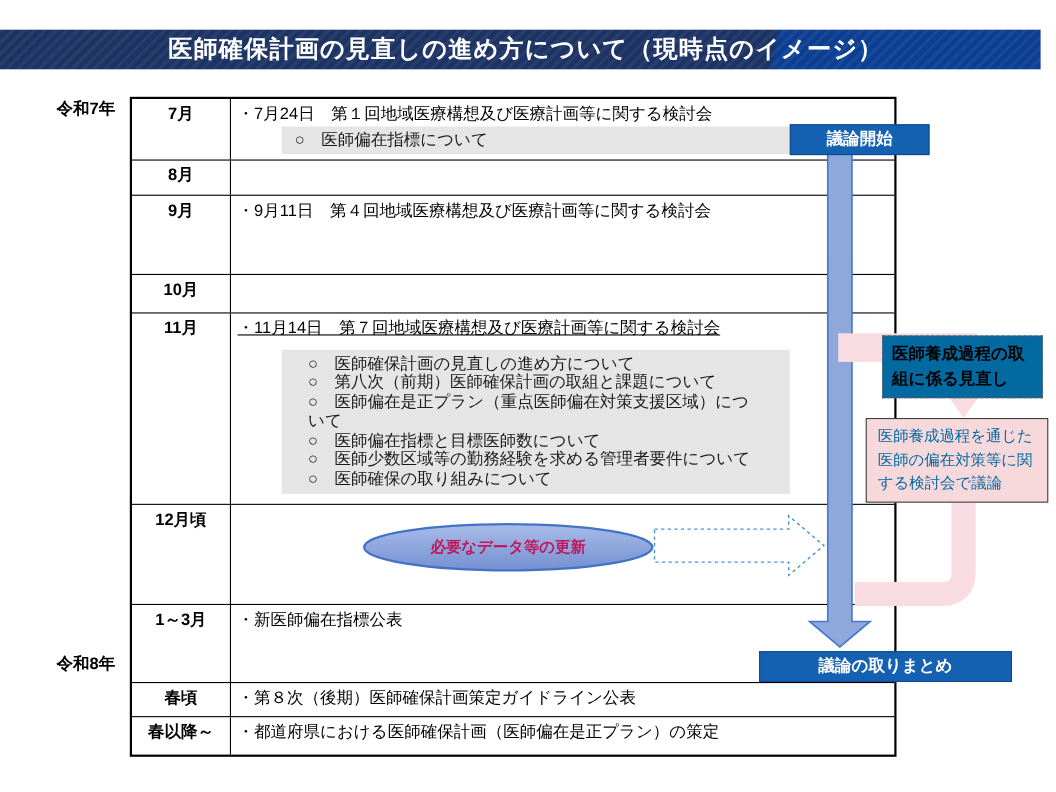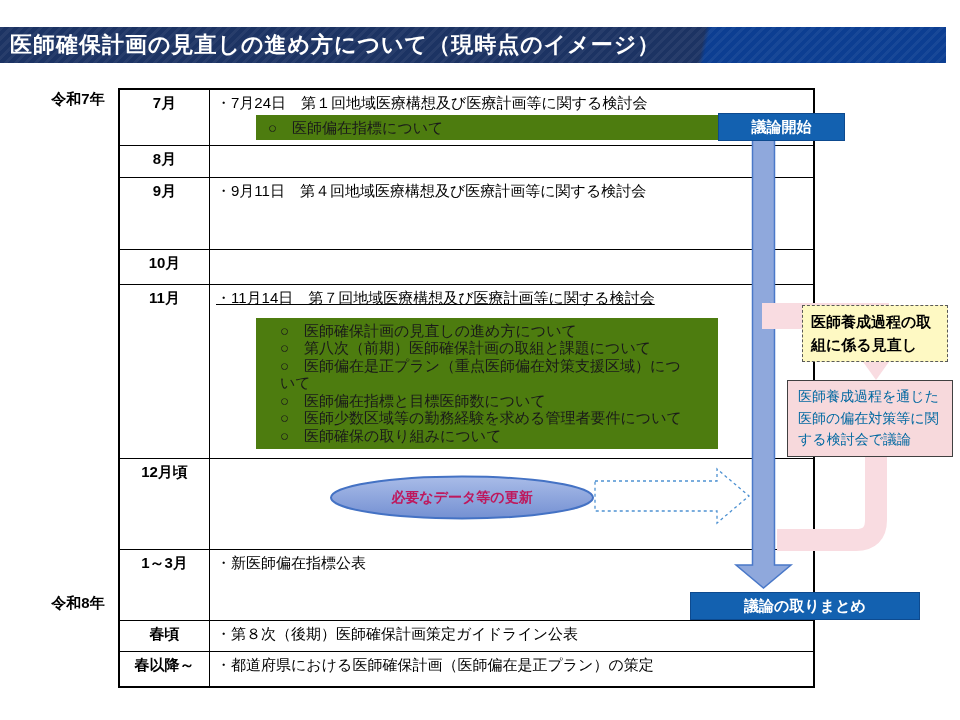--- a/index.html
+++ b/index.html
@@ -7,40 +7,40 @@
   body { font-family:"Liberation Sans","DejaVu Sans",sans-serif; }
   .page { position:relative; width:960px; height:720px; background:#fff; overflow:hidden; }
 
   
   .banner {
     position:absolute; left:0; top:27px; width:946px; height:36px;
     background:
       repeating-linear-gradient(135deg, rgba(255,255,255,0.05) 0 3px, rgba(255,255,255,0) 3px 7px),
       linear-gradient(102deg, #1c3363 0%, #1c3363 74%, #0c3e92 74.5%, #0c3e92 100%);
     color:#fff; font-weight:bold; font-size:22px; line-height:36px;
-    padding-left:10px; letter-spacing:1px; white-space:nowrap;
+    padding-left:10px; letter-spacing:1px; white-space:nowrap;text-align:center;
   }
 
   
   .year-label { position:absolute; left:40px; width:76px; text-align:center;
     font-weight:bold; font-size:15px; color:#000; }
   #year-r7 { top:90px; }
   #year-r8 { top:594px; }
 
   
   .tl-table { position:absolute; left:118px; top:88px; width:697px; height:600px;
     border:2px solid #000; display:flex; flex-direction:column; background:#fff; }
   .tl-row { display:flex; width:100%; border-top:1.5px solid #000; }
   .tl-row:first-child { border-top:none; }
   .month-cell { width:90px; flex:0 0 90px; border-right:1.5px solid #000;
     text-align:center; font-weight:bold; font-size:15px; padding-top:4px; }
   .content-cell { flex:1; position:relative; font-size:15px; color:#000; }
   .row-heading { padding:4px 4px 0 6px; white-space:nowrap; }
   .row-heading.underline { text-decoration:underline; }
-  .teal-box { background:#4d7c0f; margin-left:46px; width:462px;
+  .teal-box { background:#e5e5e5; margin-left:46px; width:462px;
     font-size:15px; padding:3px 24px 3px 12px; color:#1a1a1a; }
   .teal-box .t-item { line-height:19px; }
   .teal-box.big { padding-top:4px; padding-bottom:4px;padding-left:24px; }
   .teal-box.big .t-item { line-height:17.5px; }
   .r0 { height:55px; } .r1 { height:33px; } .r2 { height:72px; }
   .r3 { height:35px; } .r4 { height:175px; } .r5 { height:92px; }
   .r6 { height:72px; } .r7 { height:31px; } .r8 { height:35px; }
   .r0 .teal-box { margin-top:2px; height:25px; }
   .r2 .teal-box { margin-top:2px; height:45px; }
   .r4 .teal-box { margin-top:10px; height:131px; }
@@ -49,21 +49,21 @@
   .overlay { position:absolute; }
   .badge { position:absolute; background:#1361b0; border:1px solid #0d4a8f;
     color:#fff; font-weight:bold; font-size:15px; text-align:center; }
   #badge-start { left:718px; top:113px; width:127px; height:28px; line-height:26px; z-index:30; }
   #badge-end   { left:690px; top:592px; width:230px; height:28px; line-height:26px; z-index:30; }
 
   #blue-arrow  { left:730px; top:135px; z-index:12; }
   #pink-top    { left:750px; top:300px; z-index:14; }
   #pink-return { left:765px; top:437px; z-index:10; }
   #dashed-note { left:802px; top:305px; width:146px; min-height:53px; z-index:16;
-    background:#fef9c3; border:1.5px dashed #595959; font-size:15px; font-weight:bold;
+    background:#0369a1; border:1.5px dashed #595959; font-size:15px; font-weight:bold;
     line-height:1.55; padding:4px 8px; color:#000; }
   #pink-note   { left:787px; top:380px; width:166px; min-height:68px; z-index:16;
     background:#f7d9dc; border:1.5px solid #404040; font-size:14px;
     line-height:1.55; padding:5px 10px; color:#0369a1; }
 
   #update-ellipse { left:329px; top:475px; z-index:18; }
   #ellipse-label { position:absolute; left:329px; top:475px; width:266px; height:45px;
     display:flex; align-items:center; justify-content:center; z-index:19;
     color:#be185d; font-weight:bold; font-size:14px; }
   #dashed-arrow { left:592px; top:464px; z-index:18; }

